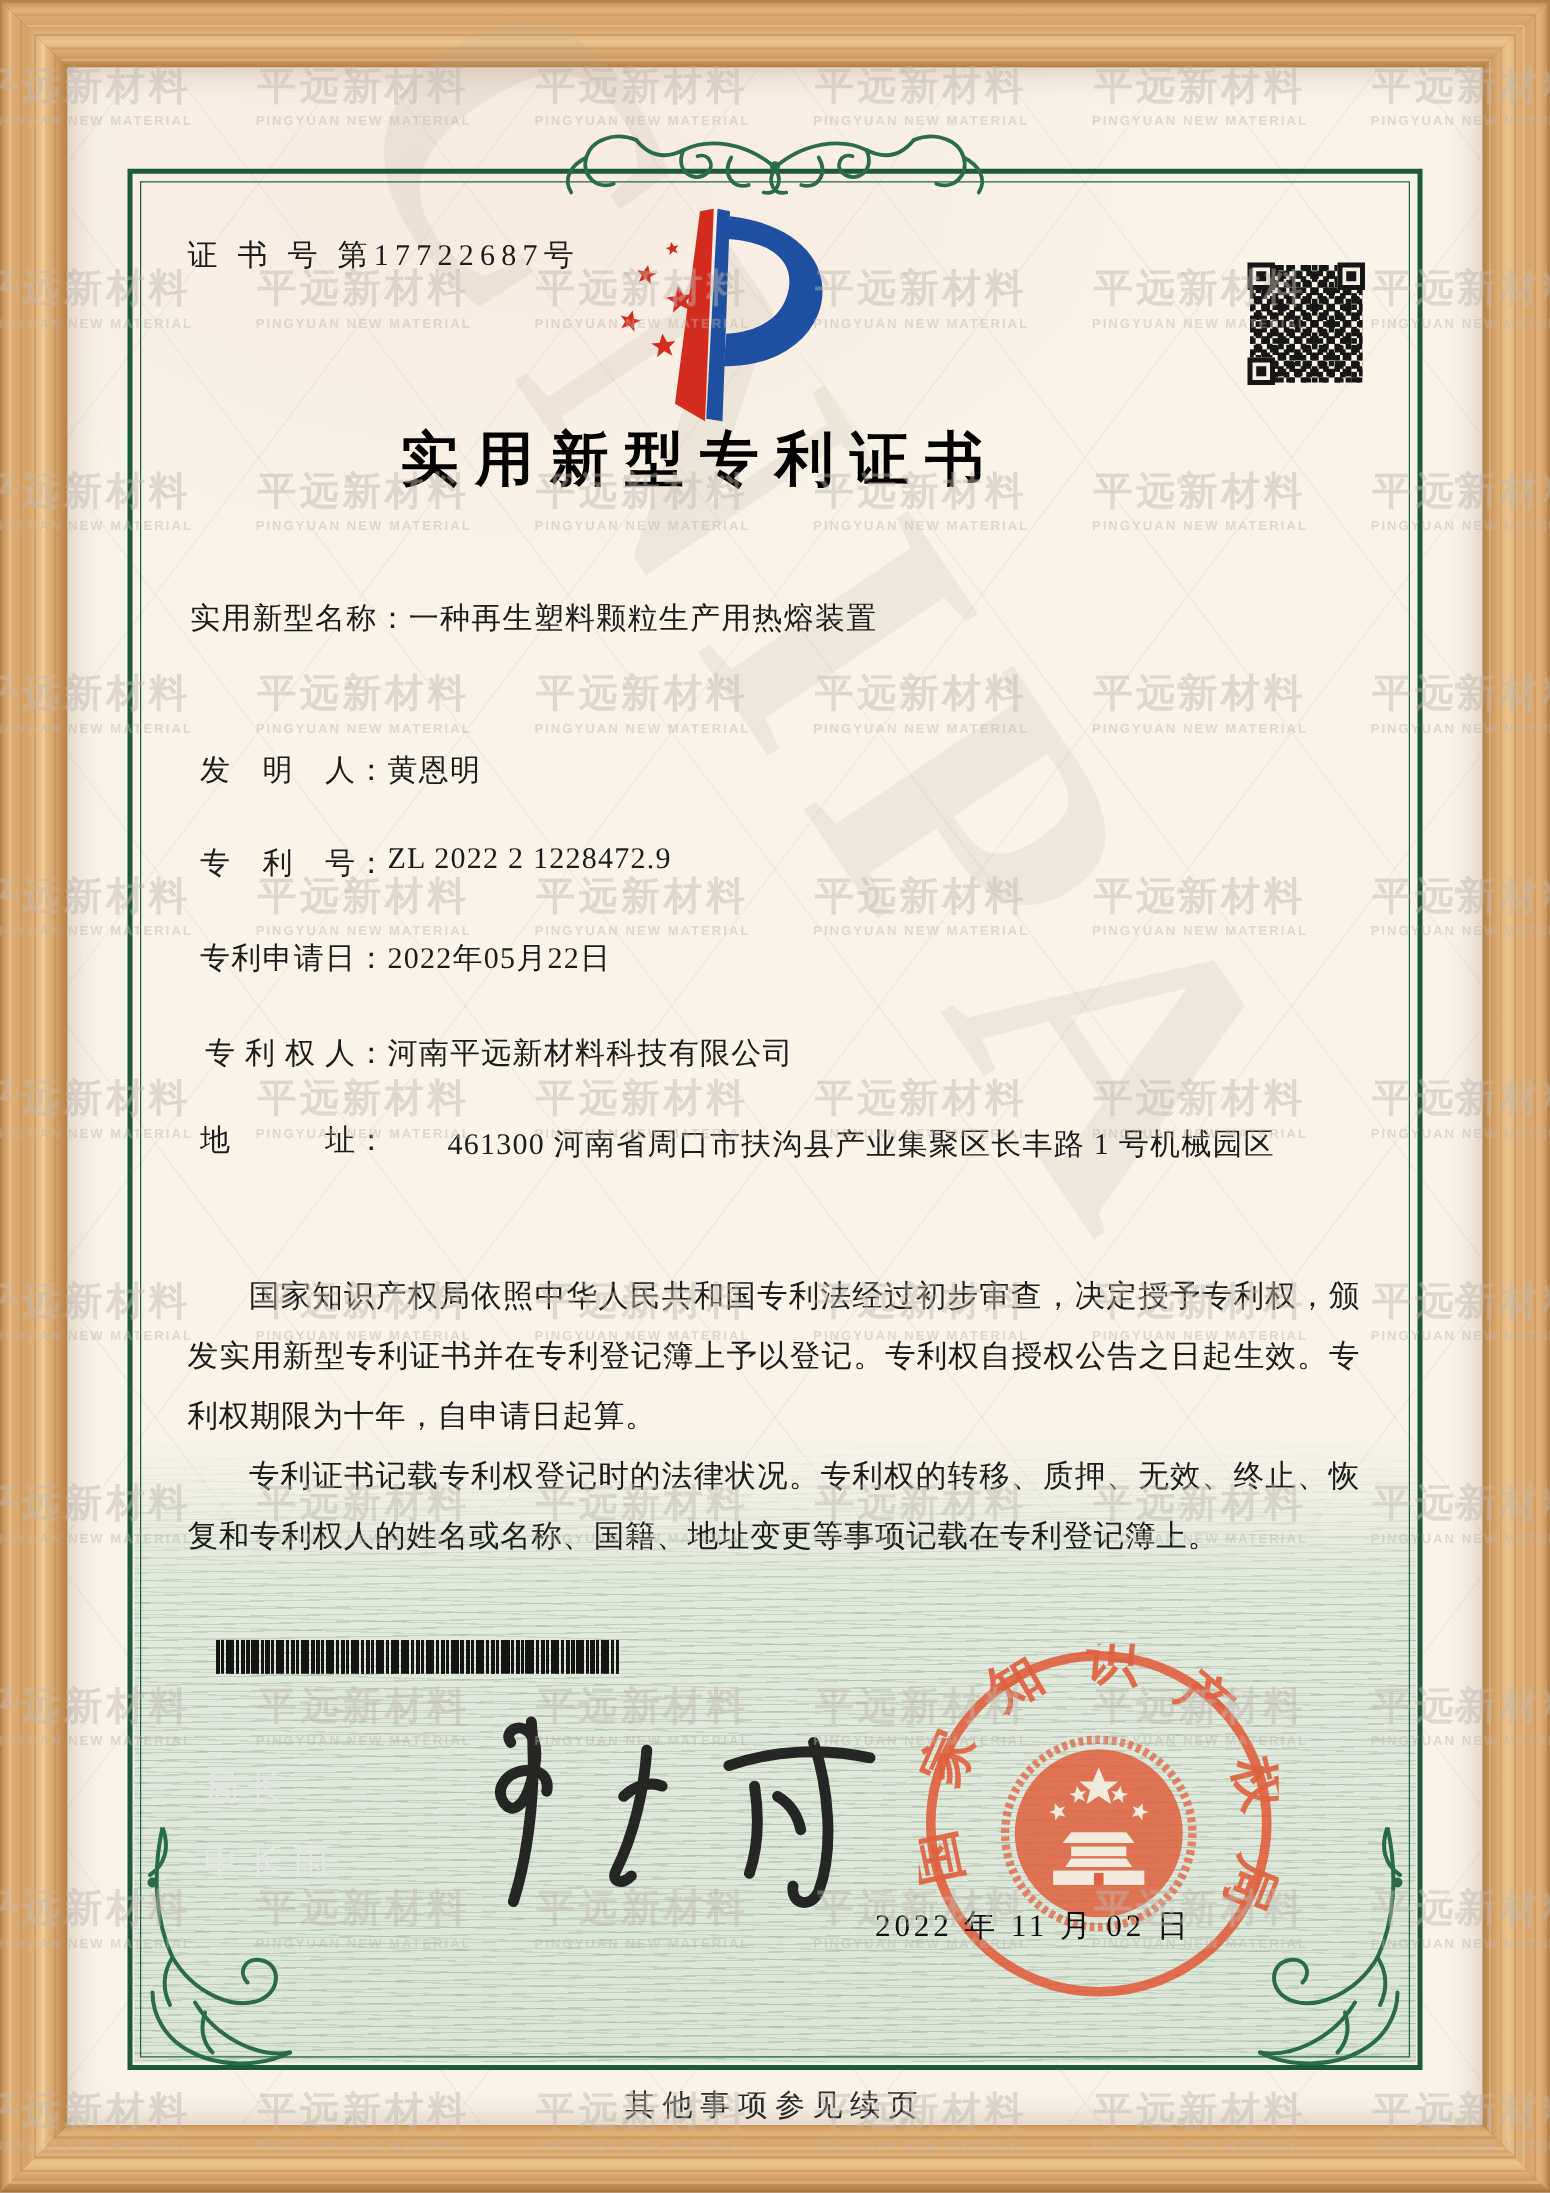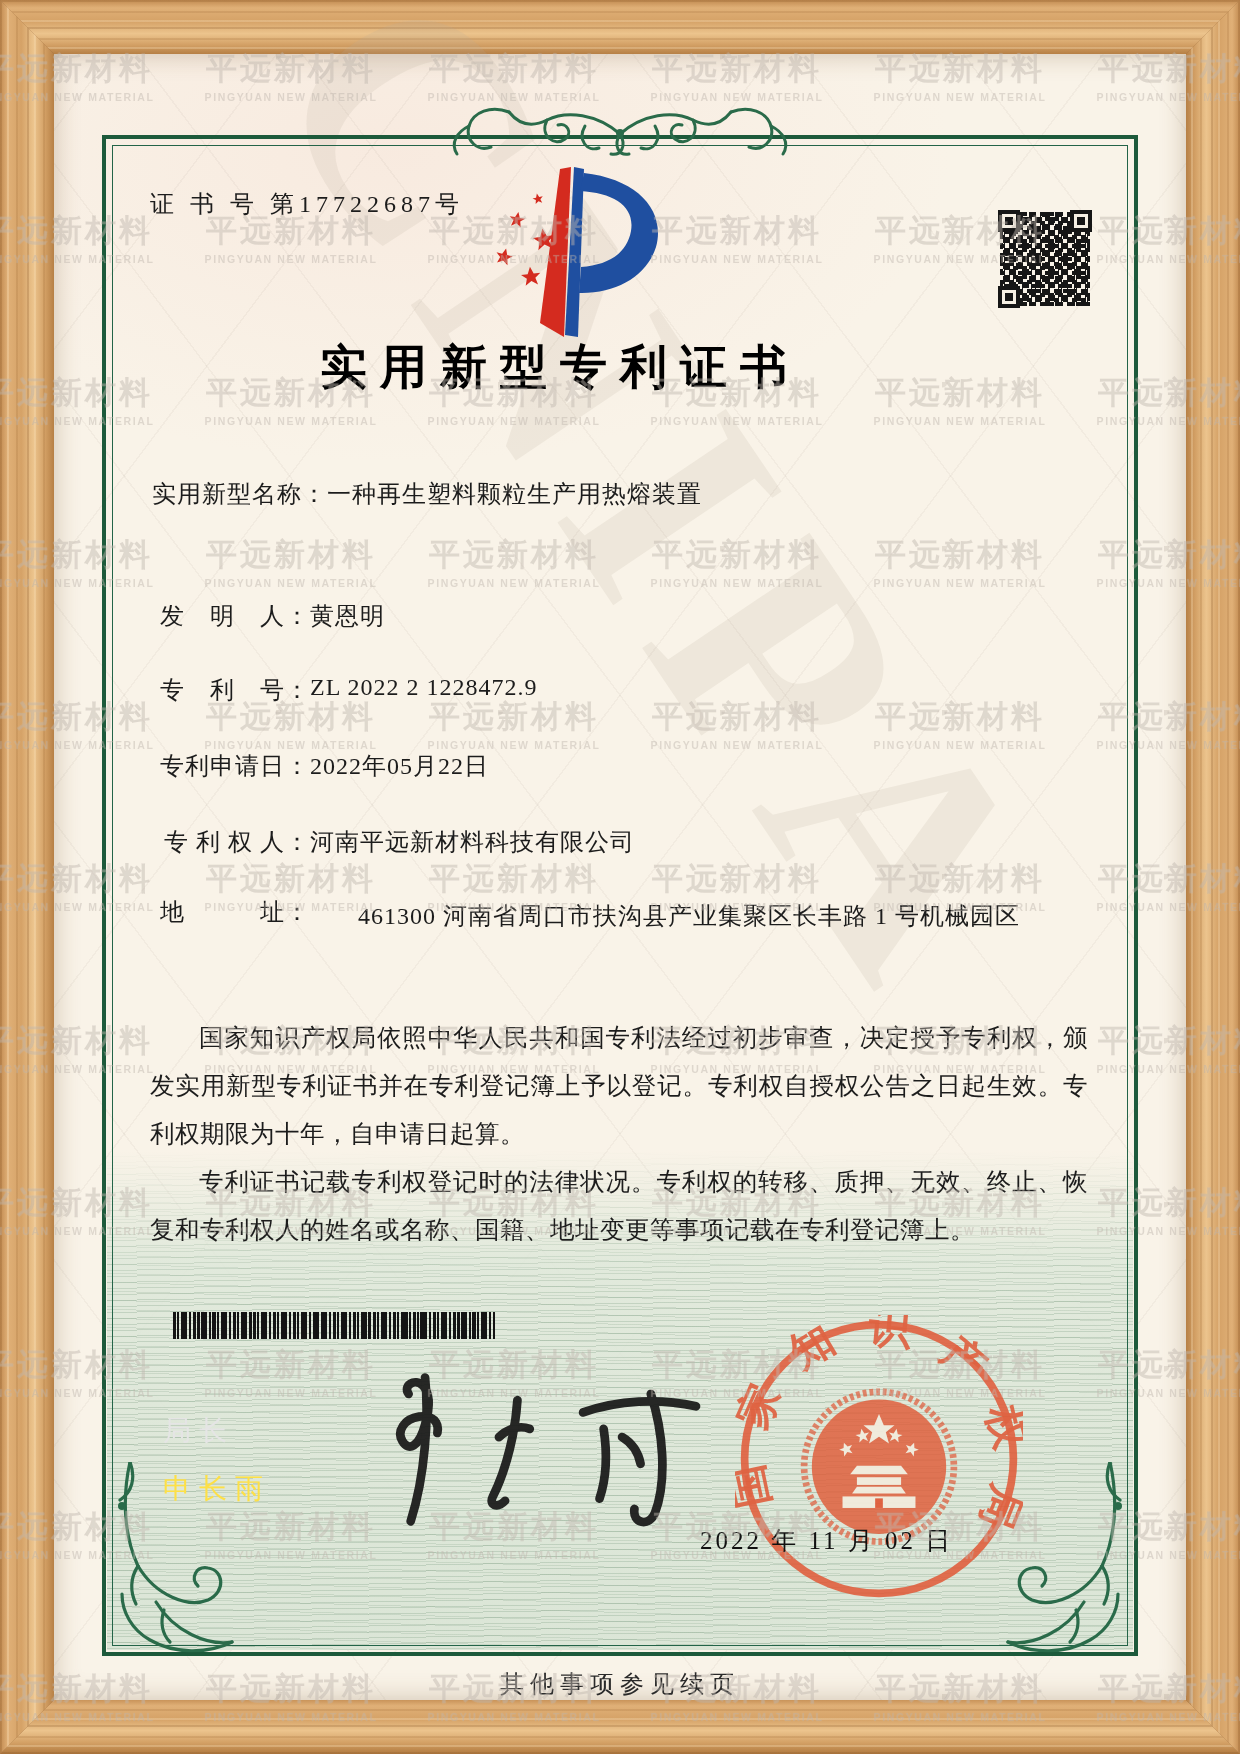--- a/index.html
+++ b/index.html
@@ -96,21 +96,21 @@
 
   .barcode{position:absolute;left:173px;top:1312px;width:322px;height:27px;
     background-image:
       repeating-linear-gradient(90deg,#141414 0 2px,rgba(0,0,0,0) 2px 4px),
       repeating-linear-gradient(90deg,#141414 0 3px,rgba(0,0,0,0) 3px 10px),
       repeating-linear-gradient(90deg,#141414 0 1px,rgba(0,0,0,0) 1px 13px);}
 
   .signer-title{position:absolute;left:163px;top:1412px;font-size:28px;letter-spacing:8px;
     font-family:"Liberation Sans","DejaVu Sans",sans-serif;color:#e5e5e5;}
   .signer-name{position:absolute;left:163px;top:1470px;font-size:28px;letter-spacing:8px;
-    font-family:"Liberation Sans","DejaVu Sans",sans-serif;color:#fde047;}
+    font-family:"Liberation Sans","DejaVu Sans",sans-serif;color:#e5e5e5;}
   .signature{position:absolute;left:345px;top:1365px;width:390px;height:175px;}
 
   .seal{position:absolute;left:735px;top:1315px;width:288px;height:288px;mix-blend-mode:multiply;opacity:.94;}
   .seal-date{position:absolute;left:700px;top:1524px;width:360px;font-size:25px;letter-spacing:3px;color:#111;}
 
   .page-footer{position:absolute;left:0;top:1602px;width:1240px;text-align:center;font-size:23px;letter-spacing:3px;}
   .continuation{position:absolute;left:0;top:1668px;width:1240px;text-align:center;font-size:24px;letter-spacing:6px;color:#2a2a2a;}
 
   
   .wm-layer{position:absolute;inset:0;z-index:9;pointer-events:none;}

